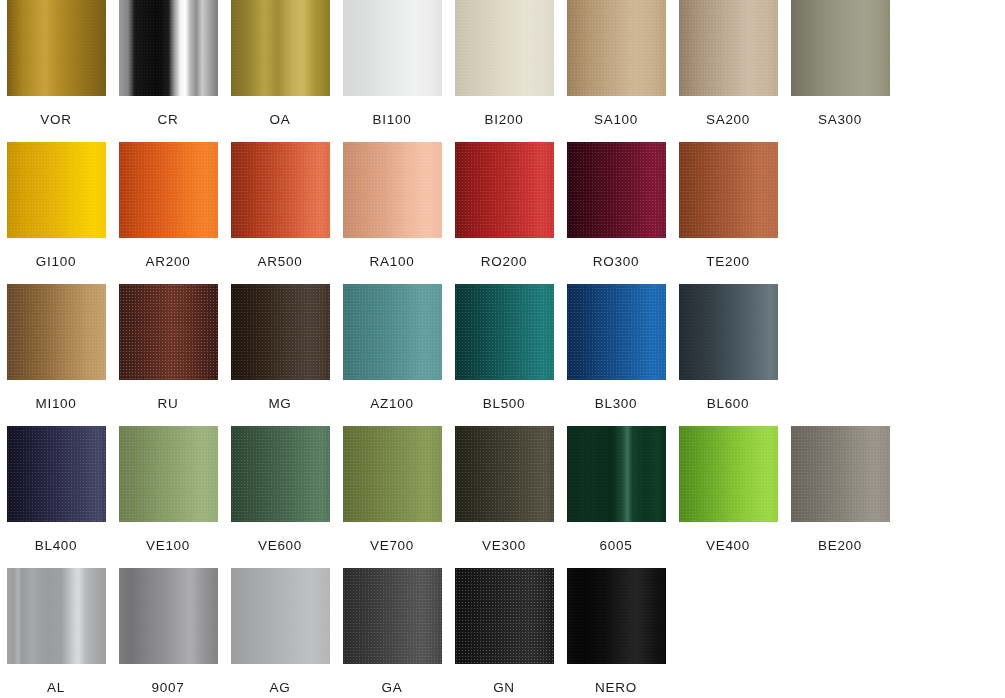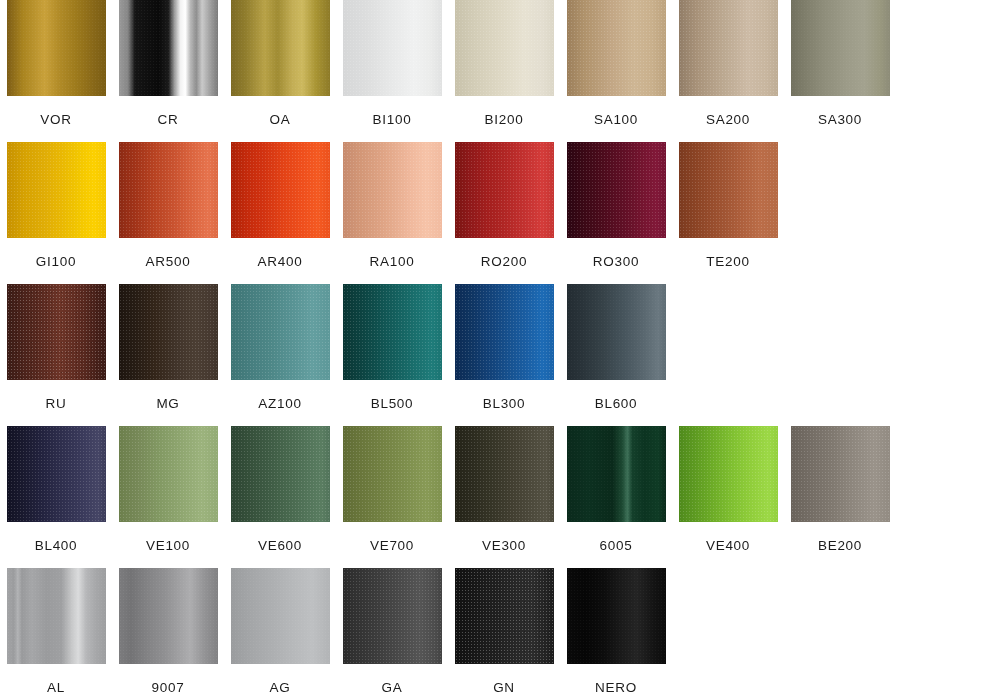--- a/index.html
+++ b/index.html
@@ -130,32 +130,32 @@
       </div>
     </div>
     <div class="swatch-row">
       <div class="swatch-cell">
         <div class="swatch-chip matte" style="background: linear-gradient(90deg, rgb(199, 146, 0) 0%, rgb(214, 162, 2) 18%, rgb(224, 173, 6) 38%, rgb(233, 184, 3) 55%, rgb(242, 198, 0) 72%, rgb(252, 208, 0) 88%, rgb(245, 199, 0) 100%);">
           <div class="grain"></div>
         </div>
         <div class="swatch-label">GI100</div>
       </div>
       <div class="swatch-cell">
+        <div class="swatch-chip matte" style="background: linear-gradient(90deg, rgb(178, 60, 16) 0%, rgb(197, 74, 18) 16%, rgb(216, 85, 23) 34%, rgb(228, 100, 28) 52%, rgb(239, 118, 34) 72%, rgb(244, 129, 42) 88%, rgb(238, 118, 36) 100%);">
+          <div class="grain"></div>
+        </div>
+        <div class="swatch-label">AR200</div>
+      </div>
+      <div class="swatch-cell">
         <div class="swatch-chip matte" style="background: linear-gradient(90deg, rgb(140, 42, 20) 0%, rgb(161, 51, 24) 16%, rgb(184, 67, 34) 36%, rgb(202, 83, 48) 56%, rgb(221, 103, 65) 76%, rgb(230, 115, 77) 90%, rgb(221, 106, 68) 100%);">
           <div class="grain"></div>
         </div>
         <div class="swatch-label">AR500</div>
       </div>
       <div class="swatch-cell">
-        <div class="swatch-chip matte" style="background: linear-gradient(90deg, rgb(172, 33, 7) 0%, rgb(194, 41, 11) 14%, rgb(209, 50, 16) 32%, rgb(226, 66, 22) 52%, rgb(239, 79, 28) 72%, rgb(244, 90, 34) 88%, rgb(236, 81, 28) 100%);">
-          <div class="grain"></div>
-        </div>
-        <div class="swatch-label">AR400</div>
-      </div>
-      <div class="swatch-cell">
         <div class="swatch-chip matte" style="background: linear-gradient(90deg, rgb(199, 139, 110) 0%, rgb(211, 151, 119) 18%, rgb(224, 165, 134) 42%, rgb(239, 183, 155) 66%, rgb(246, 195, 168) 84%, rgb(241, 187, 160) 100%);">
           <div class="grain"></div>
         </div>
         <div class="swatch-label">RA100</div>
       </div>
       <div class="swatch-cell">
         <div class="swatch-chip matte" style="background: linear-gradient(90deg, rgb(122, 20, 18) 0%, rgb(144, 25, 26) 16%, rgb(164, 31, 30) 34%, rgb(178, 39, 37) 52%, rgb(197, 50, 49) 72%, rgb(212, 60, 58) 88%, rgb(199, 53, 51) 100%);">
           <div class="grain"></div>
         </div>
         <div class="swatch-label">RO200</div>
@@ -167,20 +167,26 @@
         <div class="swatch-label">RO300</div>
       </div>
       <div class="swatch-cell">
         <div class="swatch-chip matte" style="background: linear-gradient(90deg, rgb(123, 58, 31) 0%, rgb(140, 68, 37) 18%, rgb(156, 81, 48) 40%, rgb(173, 95, 60) 62%, rgb(187, 109, 72) 82%, rgb(181, 106, 69) 100%);">
           <div class="grain"></div>
         </div>
         <div class="swatch-label">TE200</div>
       </div>
     </div>
     <div class="swatch-row">
+      <div class="swatch-cell">
+        <div class="swatch-chip matte" style="background: linear-gradient(90deg, rgb(102, 72, 42) 0%, rgb(121, 87, 47) 18%, rgb(144, 106, 60) 40%, rgb(169, 131, 79) 62%, rgb(188, 150, 97) 82%, rgb(197, 160, 107) 100%);">
+          <div class="grain"></div>
+        </div>
+        <div class="swatch-label">MI100</div>
+      </div>
       <div class="swatch-cell">
         <div class="swatch-chip sparkle" style="background: linear-gradient(90deg, rgb(60, 28, 22) 0%, rgb(74, 34, 26) 16%, rgb(91, 42, 32) 36%, rgb(109, 52, 39) 54%, rgb(92, 42, 32) 74%, rgb(72, 33, 26) 90%, rgb(58, 26, 20) 100%);">
           <div class="grain"></div>
         </div>
         <div class="swatch-label">RU</div>
       </div>
       <div class="swatch-cell">
         <div class="swatch-chip matte" style="background: linear-gradient(90deg, rgb(29, 21, 15) 0%, rgb(38, 28, 20) 16%, rgb(51, 37, 25) 36%, rgb(65, 52, 42) 58%, rgb(75, 62, 51) 78%, rgb(70, 57, 48) 92%, rgb(62, 51, 42) 100%);">
           <div class="grain"></div>
         </div>

